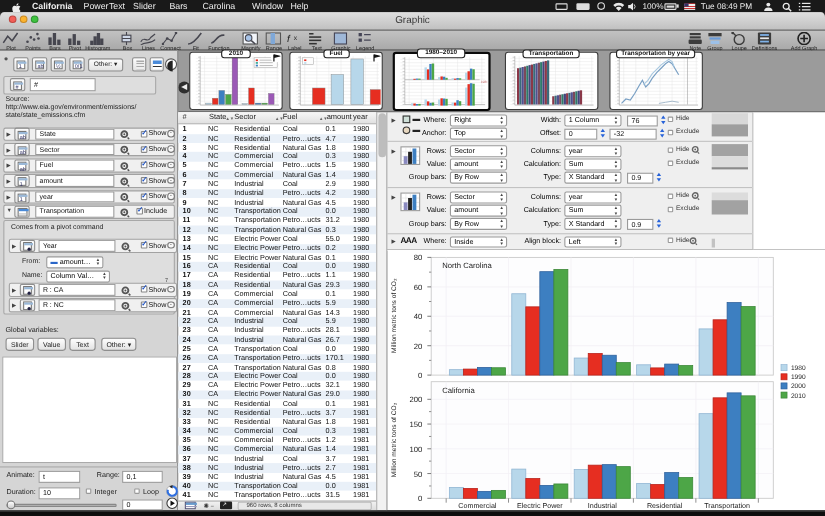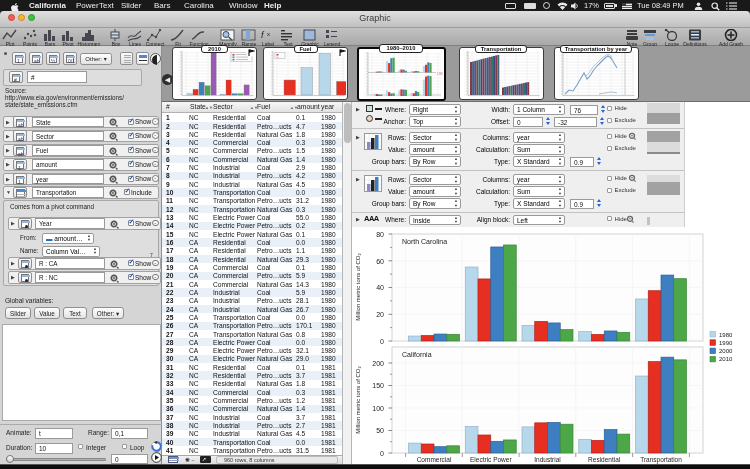--- a/index.html
+++ b/index.html
@@ -16,32 +16,32 @@
 <svg class="a" style="left:11px;top:1.5px" width="8" height="9" viewBox="0 0 12 14">
     <path d="M9.3 7.3 c0-2 1.7-3 1.8-3.1 -1-1.4-2.5-1.6-3-1.6 -1.3-.1-2.5.75-3.1.75 -.6 0-1.6-.73-2.7-.7 -1.4 0-2.7.8-3.4 2 -1.4 2.5-.37 6.3 1 8.3 .7 1 1.5 2.1 2.5 2 1 0 1.4-.64 2.6-.64 1.2 0 1.6.64 2.7.62 1.1 0 1.8-1 2.5-2 .8-1.2 1.1-2.3 1.1-2.4 0 0-2-.8-2-3.2z M7.2 1.4 c.55-.66.9-1.6.8-2.5 -.77.03-1.7.5-2.3 1.2 -.5.6-.94 1.5-.82 2.4 .86.07 1.7-.44 2.3-1.1z" fill="#ededed" transform="translate(1.5,2.6) scale(0.9)"></path>
   </svg>
 <div class="a" style="left:29px;top:1px;font-size:8px;line-height:10px;color:#ededed;font-weight:bold">California</div>
 <div class="a" style="left:76px;top:1px;font-size:8px;line-height:10px;color:#ededed;font-weight:normal">Power</div>
 <div class="a" style="left:99px;top:1px;font-size:8px;line-height:10px;color:#ededed;font-weight:normal">Text</div>
 <div class="a" style="left:121px;top:1px;font-size:8px;line-height:10px;color:#ededed;font-weight:normal">Slider</div>
 <div class="a" style="left:154px;top:1px;font-size:8px;line-height:10px;color:#ededed;font-weight:normal">Bars</div>
 <div class="a" style="left:184px;top:1px;font-size:8px;line-height:10px;color:#ededed;font-weight:normal">Carolina</div>
 <div class="a" style="left:229px;top:1px;font-size:8px;line-height:10px;color:#ededed;font-weight:normal">Window</div>
-<div class="a" style="left:264px;top:1px;font-size:8px;line-height:10px;color:#ededed;font-weight:bold">Help</div>
+<div class="a" style="left:264px;top:1px;font-size:8px;line-height:10px;color:#ededed;font-weight:normal">Help</div>
 <div class="a" style="left:505px;top:3px;width:11px;height:6px;border:1px solid #ddd;border-radius:1px"></div>
 <div class="a" style="left:524px;top:3px;width:12px;height:6px;background:#ddd;border-radius:1px"></div>
 <div class="a" style="left:543px;top:2px;width:7px;height:7px;border:1px solid #ddd;border-radius:50%"></div>
 <svg class="a" style="left:557px;top:2px" width="11" height="8">
     <path d="M0.5 2.5 A7 7 0 0 1 10.5 2.5 L8.8 4.4 A4.7 4.7 0 0 0 2.2 4.4 Z M2.9 5.2 A3.5 3.5 0 0 1 8.1 5.2 L5.5 8 Z" fill="#e8e8e8"></path>
   </svg>
 <svg class="a" style="left:571px;top:2px" width="8" height="8">
     <path d="M0 2.5 L2 2.5 L4.5 0.5 L4.5 7.5 L2 5.5 L0 5.5 Z" fill="#e8e8e8"></path>
     <path d="M5.5 2 A3 3 0 0 1 5.5 6" stroke="#e8e8e8" fill="none" stroke-width="0.8"></path>
   </svg>
-<div class="a" style="left:584px;top:1px;font-size:7.5px;color:#ededed">17%</div>
+<div class="a" style="left:584px;top:1px;font-size:7.5px;color:#ededed">100%</div>
 <div class="a" style="left:604px;top:3px;width:11px;height:6px;border:1px solid #ddd;border-radius:1px">
     <div style="position:absolute;left:1px;top:1px;width:7px;height:2px;background:#ddd"></div>
   </div>
 <div class="a" style="left:615px;top:4px;width:1.5px;height:3px;background:#ddd"></div>
 <div class="a" style="left:622px;top:2.5px;width:10px;height:6.5px;background:repeating-linear-gradient(#c33 0,#c33 1px,#eee 1px,#eee 2px)">
     <div style="position:absolute;left:0;top:0;width:4px;height:3px;background:#336"></div>
   </div>
 <div class="a" style="left:637px;top:1px;font-size:7.5px;color:#ededed">Tue 08:49 PM</div>
 <svg class="a" style="left:694px;top:2px" width="9" height="8">
     <circle cx="4.5" cy="2.2" r="1.8" fill="#e8e8e8"></circle>

